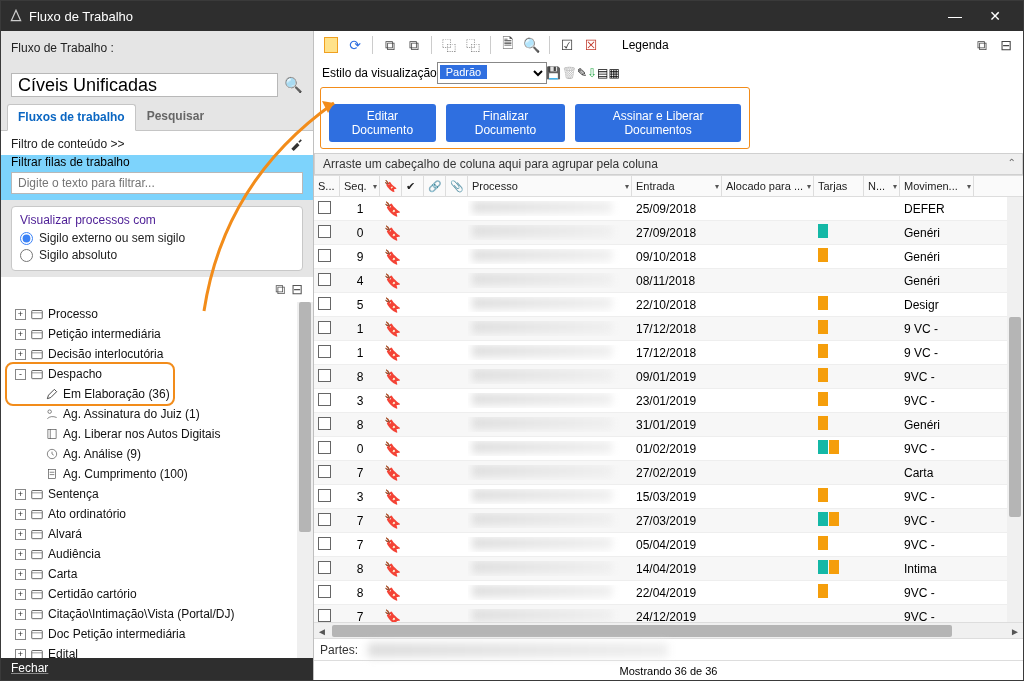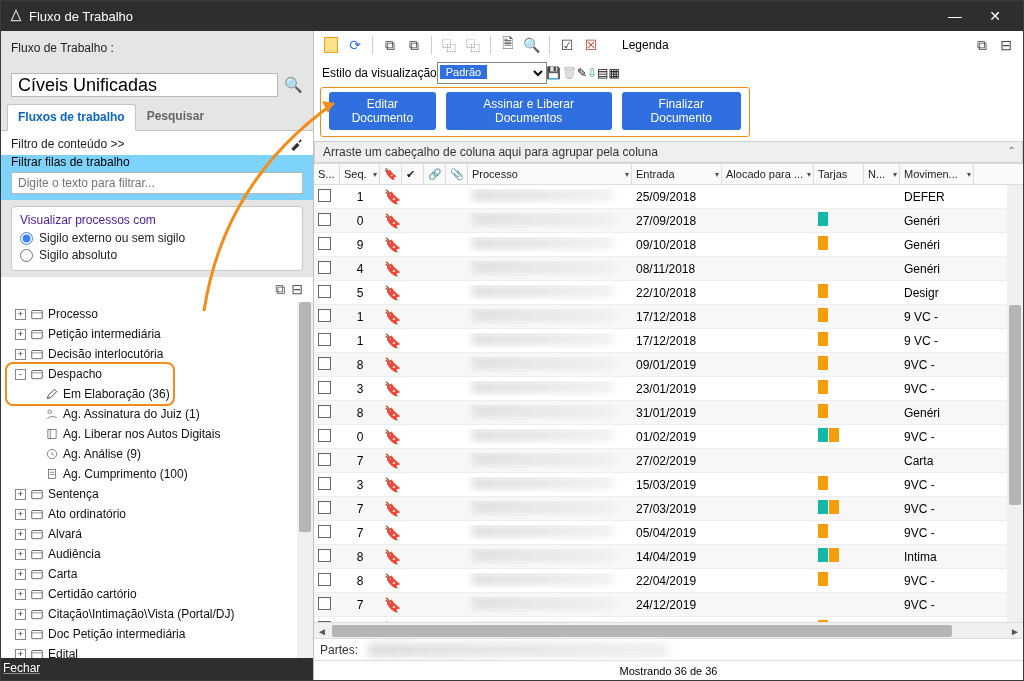--- a/index.html
+++ b/index.html
@@ -33,33 +33,33 @@
 .treetools span { font-size:14px; color:#555; cursor:pointer;}
 .tree { flex:1; overflow:auto; background:#fff; font-size:12px; padding:2px 0 4px 0; position:relative;}
 .treeline { display:flex; align-items:center; height:20px; padding-left:14px; gap:4px; white-space:nowrap; cursor:pointer;}
 .treeline .exp { width:11px; height:11px; border:1px solid #888; display:inline-flex; align-items:center; justify-content:center; font-size:9px; line-height:1; background:#fff; color:#333;}
 .treeline .folic { width:14px; height:14px;}
 .treeline .lbl { color:#111;}
 .treeline.child { padding-left:44px;}
 .tree-highlight { position:absolute; border:2px solid #f28c1a; border-radius:8px; pointer-events:none;}
 .tree-scroll { position:absolute; right:0; top:0; width:16px; height:100%; background:#efefef;}
 .tree-scroll .thumb { position:absolute; left:2px; width:12px; background:#b5b5b5; border-radius:2px;}
-.closebtn { height:22px; background:#2e2e2e; color:#fff; font-size:12px; padding:3px 2px; text-align:left;}
+.closebtn { height:22px; background:#2e2e2e; color:#fff; font-size:12px; padding:3px 10px; text-align:left;}
 .closebtn span { text-decoration:underline; text-decoration-color:#888;}
 
 .rightpane { flex:1; display:flex; flex-direction:column; min-width:0; background:#fff; position:relative;}
 .rtoolbar { height:28px; display:flex; align-items:center; gap:6px; padding:0 8px; font-size:12px;}
 .rtoolbar .ic { width:18px; height:18px; display:flex; align-items:center; justify-content:center; font-size:14px; color:#444;}
 .rtoolbar .sep { width:1px; height:18px; background:#ccc; margin:0 2px;}
 .rtoolbar .spacer { flex:1;}
 .yellowbox { width:14px; height:16px; border:1.5px solid #f0a020; background:#ffe28a;}
 .visrow { height:28px; display:flex; align-items:center; padding:0 8px; font-size:12px;}
 .visrow select { height:22px; font-size:12px; padding:0 4px; border:1px solid #888; background:#fff;}
 .visrow .selected-badge { background:#2f6fe0; color:#fff; padding:1px 6px;}
-.actionrow { padding:4px 8px 6px 8px; border:1px solid #f28c1a; border-radius:3px; margin:0 6px 4px 6px; display:flex; gap:10px; width:430px;}
+.actionrow { padding:16px 8px 6px 8px; border:1px solid #f28c1a; border-radius:3px; margin:0 6px 4px 6px; display:flex; gap:10px; width:430px;}
 .actionrow button { background:#2f6fe0; color:#fff; border:none; padding:5px 10px; font-size:12px; border-radius:3px; cursor:pointer;}
 .grouphdr { background:#efefef; border:1px solid #d0d0d0; padding:3px 8px; font-size:12px; color:#333; margin:0 0 0 0; position:relative;}
 .grouphdr .upicon { position:absolute; right:6px; top:3px; font-size:10px; color:#666;}
 .gridhdr { display:flex; height:22px; background:#fafafa; border-top:1px solid #ddd; border-bottom:1px solid #ddd; font-size:11px; align-items:stretch;}
 .gridhdr .col { border-right:1px solid #ddd; display:flex; align-items:center; padding:0 4px; color:#222; position:relative; overflow:hidden; white-space:nowrap;}
 .gridhdr .drop { position:absolute; right:2px; font-size:8px; color:#555;}
 .gridbody { flex:1; overflow:hidden; position:relative;}
 .gridrow { display:flex; height:24px; align-items:center; font-size:12px; border-bottom:1px solid #eee;}
 .gridrow.alt { background:#f7f7f7;}
 .gridrow .c { padding:0 4px; overflow:hidden; white-space:nowrap; text-overflow:ellipsis;}
@@ -320,22 +320,22 @@
         <div class="ic">💾</div>
         <div class="ic" style="color:#bbb;">🗑</div>
         <div class="ic">✎</div>
         <div class="sep"></div>
         <div class="ic" style="color:#2aa84a;">⇩</div>
         <div class="ic">▤</div>
         <div class="ic">▦</div>
       </div>
       <div class="actionrow">
         <button>Editar Documento</button>
+        <button>Finalizar Documento</button>
         <button>Assinar e Liberar Documentos</button>
-        <button>Finalizar Documento</button>
       </div>
       <div class="grouphdr">
         <span>Arraste um cabeçalho de coluna aqui para agrupar pela coluna</span><span class="upicon">⌃</span>
       </div>
       <div class="gridhdr">
         <div class="col w-chk">S...</div>
         <div class="col w-seq">
             <span>Seq.</span>
             <span class="drop">▾</span>
           </div>

